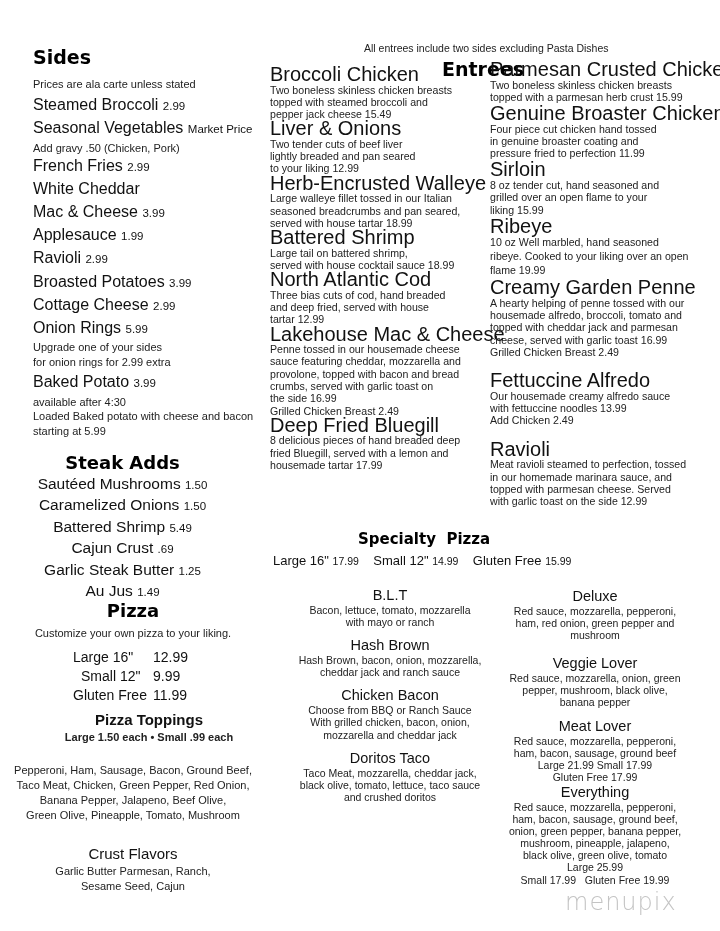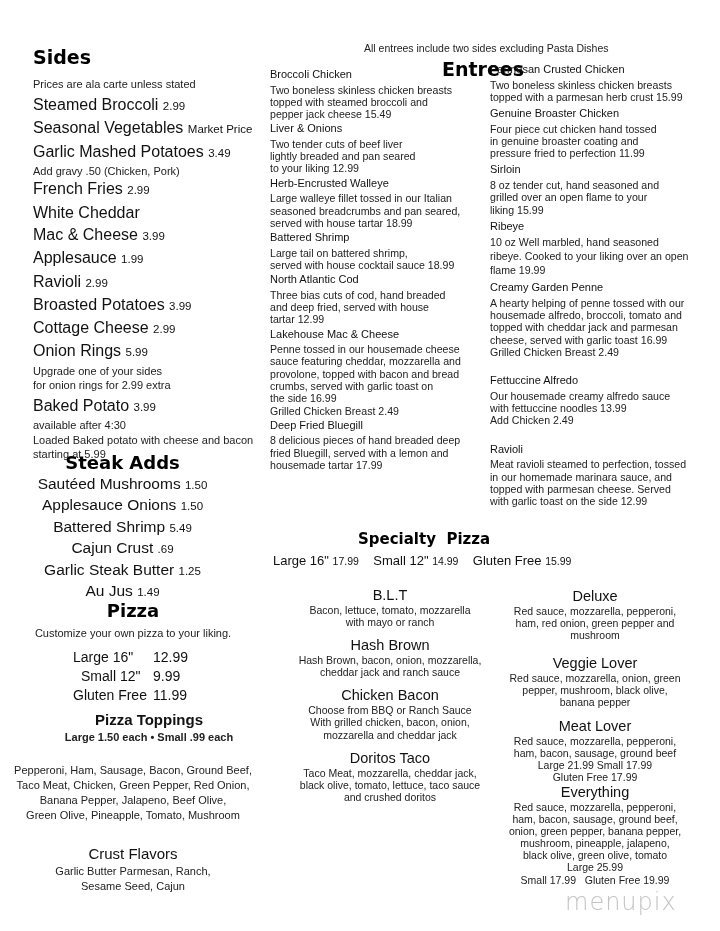--- a/index.html
+++ b/index.html
@@ -14,61 +14,60 @@
   .center-col { text-align:center; }
   .steak-title { left:0; width:245px; top:452px; font-size:18px; text-align:center; }
   .steak-list { left:0; width:245px; top:474px; text-align:center; }
   .steak-list .side-item { line-height:19.4px; font-size:15.5px; }
   .pizza-title { left:0; width:266px; top:600px; font-size:18px; text-align:center; }
   .pizza-note { left:0; width:266px; top:626px; text-align:center; }
   .size-row { font-size:14px; line-height:19px; white-space:pre; }
   .topping-title { font-size:15px; }
   .ent-title { left:442px; top:14px; font-size:19px;margin-top:44px; }
   .ent-note { left:364px; top:42px; font-size:10.5px; color:#222; }
-  .ent-name { font-size:11px; line-height:17.5px; color:#111; white-space:nowrap; }
+  .ent-name { font-size:20px; line-height:17.5px; color:#111; white-space:nowrap; }
   .ent-desc { font-size:10.6px; line-height:12.3px; color:#222; }
   .spz-title { left:358px; top:530px; font-size:15px; }
   .spz-prices { left:273px; top:553px; font-size:13px; white-space:nowrap; }
   .spz-prices .p { font-size:10.5px; }
   .pz-item { text-align:center; }
   .pz-name { font-size:14.5px; line-height:18px; }
   .pz-desc { font-size:10.5px; line-height:12.1px; color:#222; }
   .watermark { left:565px; top:888px; font-size:24px; color:#c4c4c4; letter-spacing:1px; font-family:"DejaVu Sans", sans-serif; font-weight:200; }
 </style>
 </head>
 <body>
 
 <div class="abs h-bold sides-title">Sides</div>
 <div class="abs note" style="left:33px;top:77px;">Prices are ala carte unless stated</div>
 
 <div class="abs" style="left:33px;top:94px;width:230px;">
   <div class="side-item"><span>Steamed Broccoli</span> <span class="price">2.99</span></div>
   <div class="side-item"><span>Seasonal Vegetables</span> <span class="price">Market Price</span></div>
-  <div class="side-item"><span>Garlic Mashed Potatoes</span> <span class="price">3.49</span></div>
   <div class="side-sub">Add gravy .50 (Chicken, Pork)</div>
   <div class="side-item"><span>French Fries</span> <span class="price">2.99</span></div>
   <div class="side-item"><span>White Cheddar</span></div>
   <div class="side-item"><span>Mac &amp; Cheese</span> <span class="price">3.99</span></div>
   <div class="side-item"><span>Applesauce</span> <span class="price">1.99</span></div>
   <div class="side-item"><span>Ravioli</span> <span class="price">2.99</span></div>
   <div class="side-item"><span>Broasted Potatoes</span> <span class="price">3.99</span></div>
   <div class="side-item"><span>Cottage Cheese</span> <span class="price">2.99</span></div>
   <div class="side-item"><span>Onion Rings</span> <span class="price">5.99</span></div>
   <div class="side-sub">Upgrade one of your sides</div>
   <div class="side-sub">for onion rings for 2.99 extra</div>
   <div class="side-item" style="margin-top:2px;"><span>Baked Potato</span> <span class="price">3.99</span></div>
   <div class="side-sub">available after 4:30</div>
   <div class="side-sub">Loaded Baked potato with cheese and bacon</div>
   <div class="side-sub">starting at 5.99</div>
 </div>
 
 <div class="abs h-bold steak-title">Steak Adds</div>
 <div class="abs steak-list">
   <div class="side-item"><span>Sautéed Mushrooms</span> <span class="price">1.50</span></div>
-  <div class="side-item"><span>Applesauce Onions</span> <span class="price">1.50</span></div>
+  <div class="side-item"><span>Caramelized Onions</span> <span class="price">1.50</span></div>
   <div class="side-item"><span>Battered Shrimp</span> <span class="price">5.49</span></div>
   <div class="side-item"><span>Cajun Crust</span> <span class="price">.69</span></div>
   <div class="side-item"><span>Garlic Steak Butter</span> <span class="price">1.25</span></div>
   <div class="side-item"><span>Au Jus</span> <span class="price">1.49</span></div>
 </div>
 
 <div class="abs h-bold pizza-title">Pizza</div>
 <div class="abs note pizza-note">Customize your own pizza to your liking.</div>
 
 <div class="abs" style="left:73px;top:648px;width:150px;">

